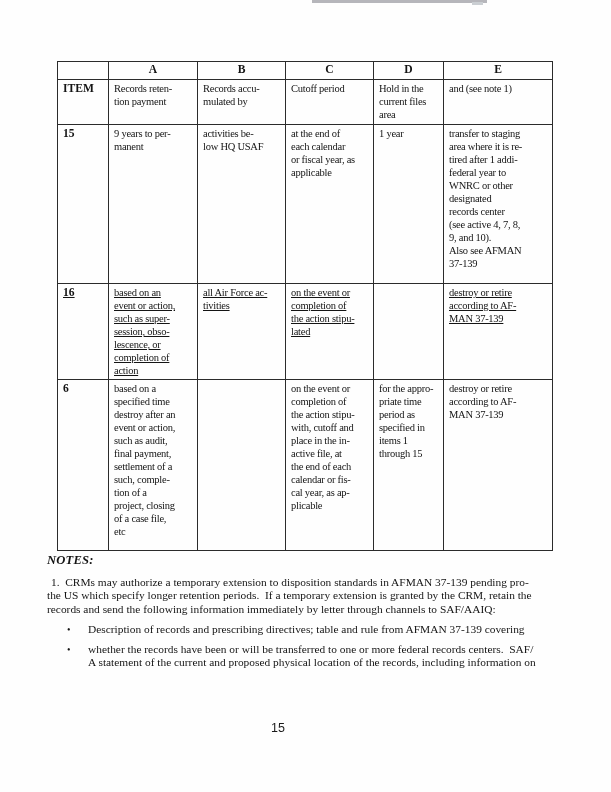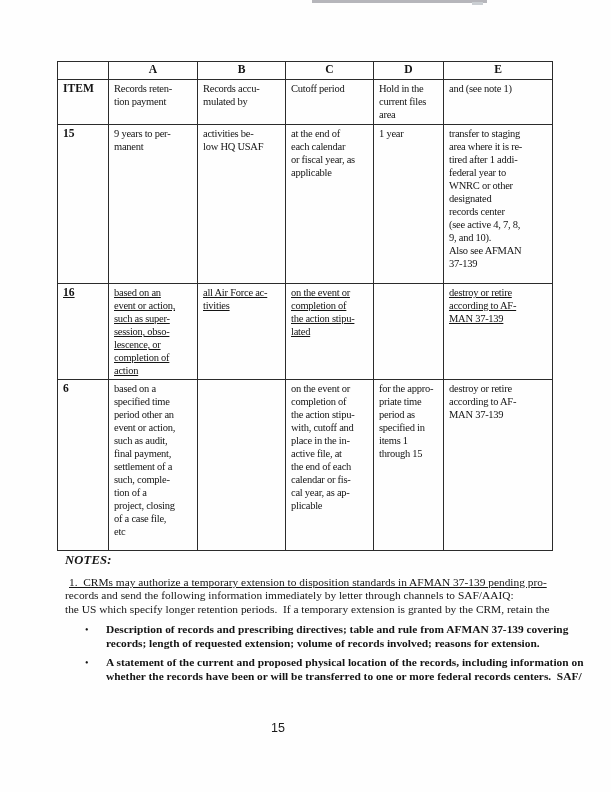--- a/index.html
+++ b/index.html
@@ -39,32 +39,32 @@
   tr.r15      { height: 159px; }
   tr.r16      { height: 96px; text-decoration: underline; }
   tr.r17      { height: 171px; }
   tr.letters td {
     text-align: center; font-weight: bold;
     font-size: 11.6px; padding: 1px 0 0 0; letter-spacing: 0;
   }
   td.item-cell { font-weight: bold; font-size: 11.6px; letter-spacing: 0; margin-left: 24px; }
 
   
-  .notes { position: absolute; left: 65px; top: 553px; width: 528px; }
+  .notes { position: absolute; left: 47px; top: 553px; width: 528px; }
   .notes-heading {
     font-weight: bold; font-style: italic;
     font-size: 12.6px; letter-spacing: 0.2px;
   }
   .note-para { margin-top: 8px; font-size: 11.4px; line-height: 13.4px; }
   .note-para div { white-space: pre; }
-  .note-para div:first-child { padding-left: 4px; text-decoration: underline; }
+  .note-para div:first-child { padding-left: 4px; }
   .bullets { margin-top: 7px; }
   .bullet { display: flex; padding-left: 20px; margin-top: 6px; }
   .bullet-marker { width: 7px; flex: 0 0 7px; font-size: 10px; padding-top: 1px; }
-  .bullet-text { margin-left: 14px; font-size: 11.4px; line-height: 13.6px; font-weight: bold; }
+  .bullet-text { margin-left: 14px; font-size: 11.4px; line-height: 13.6px; }
   .bullet-text div { white-space: pre; }
 
   
   .page-number {
     position: absolute; left: 262px; top: 721px; width: 32px;
     text-align: center;
     font-family: "Liberation Sans", "DejaVu Sans", sans-serif;
     font-size: 12.5px; color: #1a1a1a;
   }
 </style>
@@ -175,21 +175,21 @@
             <div>destroy or retire</div>
             <div>according to AF-</div>
             <div>MAN 37-139</div>
           </td>
     </tr>
     <tr class="r17">
       <td class="item-cell">6</td>
       <td>
             <div>based on a</div>
             <div>specified time</div>
-            <div>period other an</div>
+            <div>destroy after an</div>
             <div>event or action,</div>
             <div>such as audit,</div>
             <div>final payment,</div>
             <div>settlement of a</div>
             <div>such, comple-</div>
             <div>tion of a</div>
             <div>project, closing</div>
             <div>of a case file,</div>
             <div>etc</div>
           </td>
@@ -220,36 +220,35 @@
             <div>MAN 37-139</div>
           </td>
     </tr>
   </tbody>
     </table>
 
   <div class="notes">
     <div class="notes-heading">NOTES:</div>
     <div class="note-para">
         <div>1.  CRMs may authorize a temporary extension to disposition standards in AFMAN 37-139 pending pro-</div>
+        <div>the US which specify longer retention periods.  If a temporary extension is granted by the CRM, retain the</div>
         <div>records and send the following information immediately by letter through channels to SAF/AAIQ:</div>
-        <div>the US which specify longer retention periods.  If a temporary extension is granted by the CRM, retain the</div>
       </div>
     <div class="bullets">
       <div class="bullet">
         <span class="bullet-marker">•</span>
         <div class="bullet-text">
             <div>Description of records and prescribing directives; table and rule from AFMAN 37-139 covering</div>
-            <div>records; length of requested extension; volume of records involved; reasons for extension.</div>
           </div>
       </div>
       <div class="bullet">
         <span class="bullet-marker">•</span>
         <div class="bullet-text">
+            <div>whether the records have been or will be transferred to one or more federal records centers.  SAF/</div>
             <div>A statement of the current and proposed physical location of the records, including information on</div>
-            <div>whether the records have been or will be transferred to one or more federal records centers.  SAF/</div>
           </div>
       </div>
     </div>
   </div>
 
   <div class="page-number">15</div>
 
 </div>
 
 </body></html>

